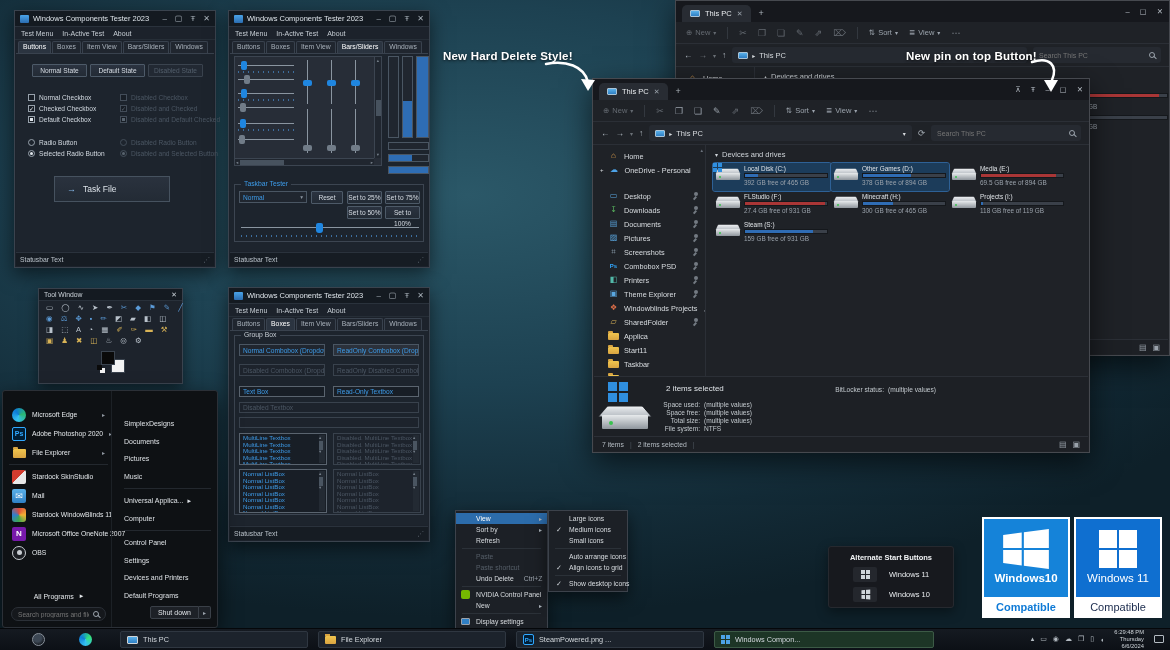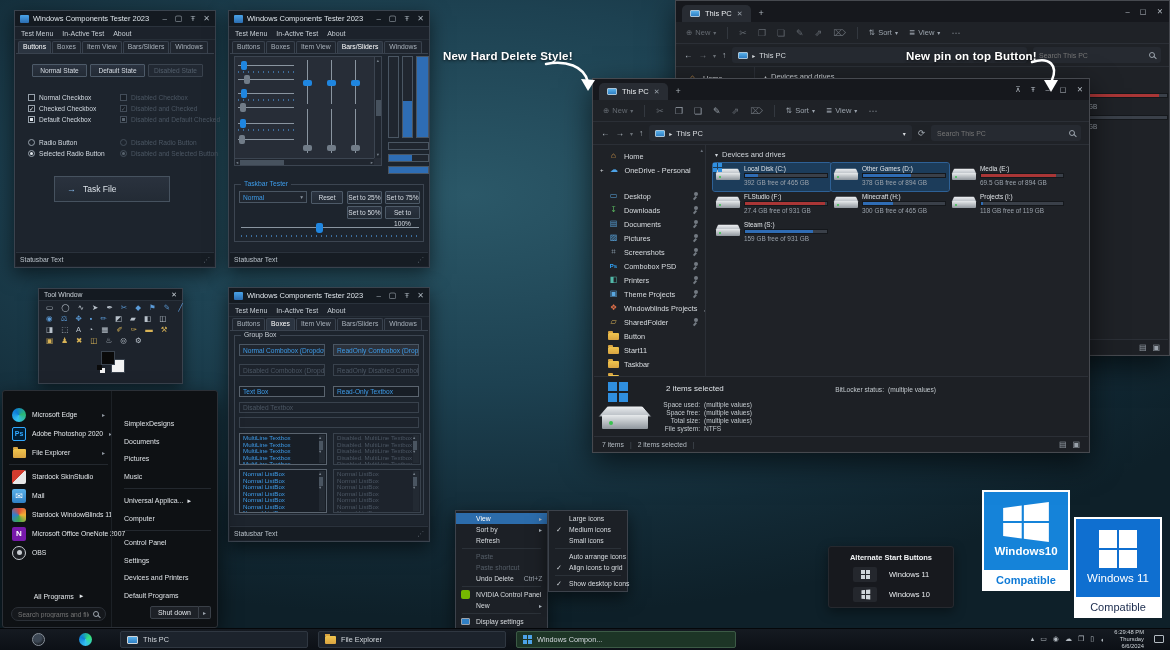--- a/index.html
+++ b/index.html
@@ -423,36 +423,36 @@
             <span>Combobox PSD</span>
             <span class="pinr pinic"></span>
           </div>
       <div class="sitem">
             <span class="si graphics-icon"></span>
             <span>Printers</span>
             <span class="pinr pinic"></span>
           </div>
       <div class="sitem">
             <span class="si theme-icon"></span>
-            <span>Theme Projects</span>
+            <span>Theme Explorer</span>
             <span class="pinr pinic"></span>
           </div>
       <div class="sitem">
             <span class="si windowblinds-icon"></span>
             <span>Windowblinds Projects</span>
             <span class="pinr pinic"></span>
           </div>
       <div class="sitem">
             <span class="si shared-icon"></span>
             <span>SharedFolder</span>
             <span class="pinr pinic"></span>
           </div>
       <div class="sitem">
             <span class="fold"></span>
-            <span>Button</span>
+            <span>Applica</span>
           </div>
       <div class="sitem">
             <span class="fold"></span>
             <span>Start11</span>
           </div>
       <div class="sitem">
             <span class="fold"></span>
             <span>Taskbar</span>
           </div>
       <div class="sitem">
@@ -1088,21 +1088,21 @@
             <i></i>
             <i></i>
             <i></i>
             <i></i>
           </span>
         </span>
     <span class="l">Windows 10</span>
   </div>
 </div>
 
-<div class="badge" style="left:982px;top:490px;background:#1583d9">
+<div class="badge" style="left:982px;top:517px;background:#1583d9">
   <span class="logo">
     <svg width="46" height="40" viewBox="0 0 64 56">
           <path fill="#ffffff" d="M0 8.5 L26 5 L26 26.5 L0 26.5 Z M29 4.6 L64 0 L64 26.5 L29 26.5 Z M0 29.5 L26 29.5 L26 51 L0 47.5 Z M29 29.5 L64 29.5 L64 56 L29 51.4 Z"></path>
         </svg>
   </span>
   <span class="nm" style="font-weight:bold">Windows10</span>
   <span class="strip" style="color:#0f7ad6">Compatible</span>
 </div>
 <div class="badge" style="left:1074px;top:517px;background:#0f6fd0">
   <span class="logo">
@@ -1131,20 +1131,24 @@
 <div class="tkbar">
   <span class="tico t-steam" style="margin-left:26px"></span>
   <span class="tico t-edge" style="margin-left:24px"></span>
   <div class="tbtn" style="margin-left:18px">
         <span class="mini-mon"></span>
         <span>This PC</span>
       </div>
   <div class="tbtn">
         <span class="mini-fold"></span>
         <span>File Explorer</span>
+      </div>
+  <div class="tbtn">
+        <span class="mini-ps"></span>
+        <span>SteamPowered.png ...</span>
       </div>
   <div class="tbtn on" style="width:220px">
         <span class="mini-grid">
           <i></i>
           <i></i>
           <i></i>
           <i></i>
         </span>
         <span>Windows Compon...</span>
       </div>

